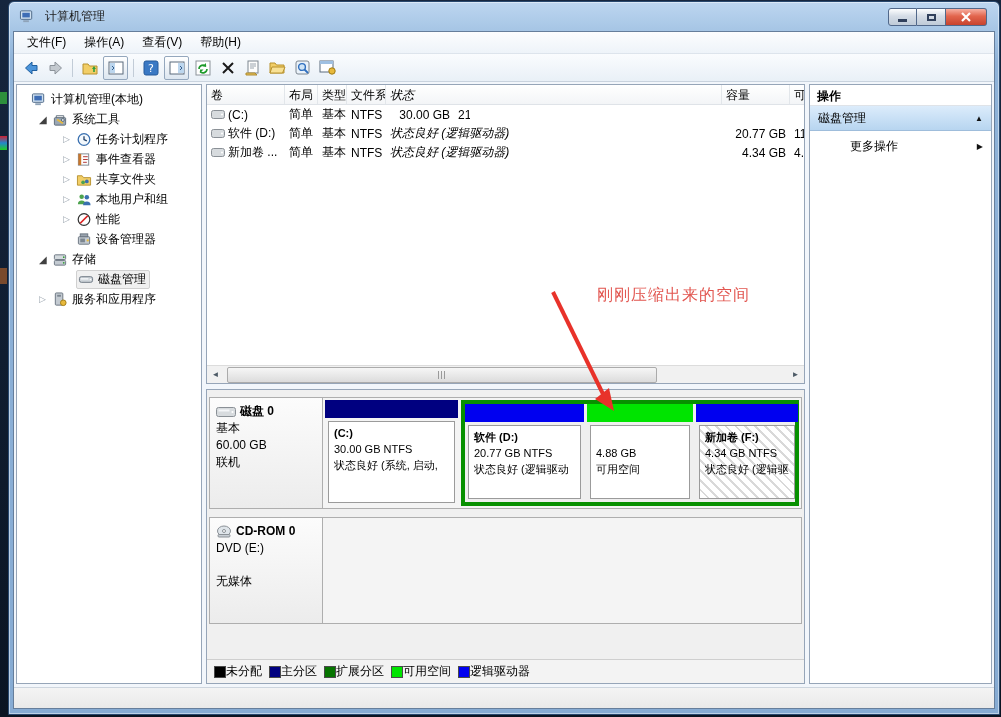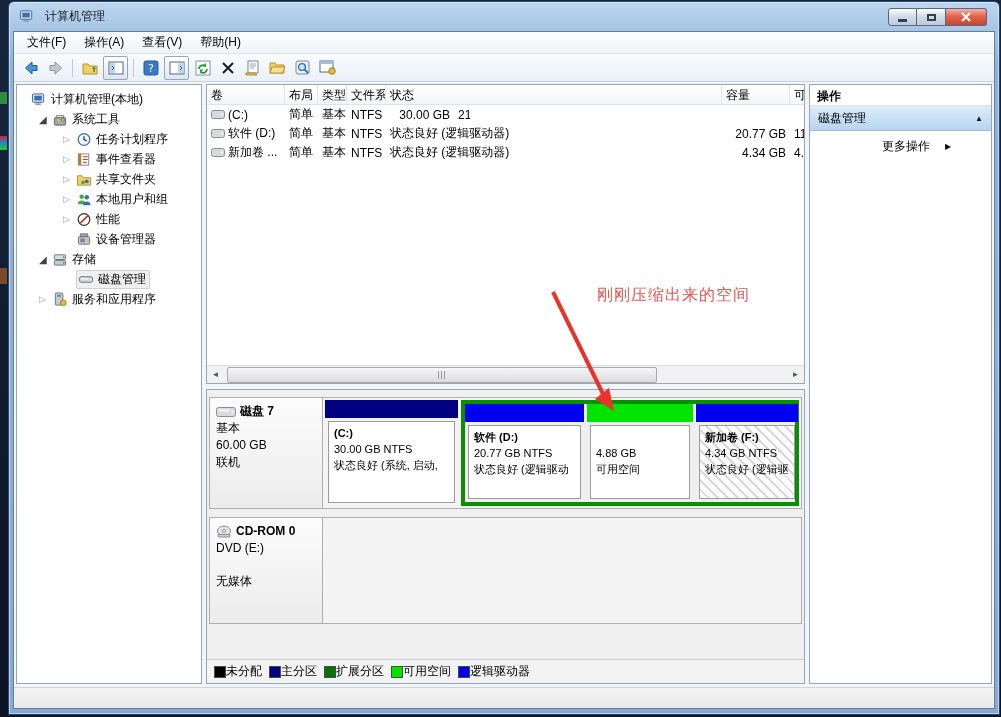--- a/index.html
+++ b/index.html
@@ -53,21 +53,21 @@
   .lv0{padding-left:14px;} .lv1{padding-left:22px;} .lv2{padding-left:46px;}
   .expander{width:13px;font-size:9px;color:#9aa4ae;flex:none;}
   .expander.open{color:#404040;font-size:10px;}
   .tree-ic{width:16px;height:15px;margin-right:4px;flex:none;}
   .sel-box{display:flex;align-items:center;background:#f0f0f0;border:1px solid #d0d0d0;border-radius:2px;padding:0 3px 0 1px;}
 
   
   .vl-header{display:flex;height:19px;background:linear-gradient(180deg,#ffffff,#f3f5f7);
              border-bottom:1px solid #dfe3e8;}
   .vl-col{box-sizing:border-box;padding:2px 4px;border-right:1px solid #e2e6ea;overflow:hidden;white-space:nowrap;flex:none;}
-  .c-vol{width:78px;} .c-lay{width:33px;} .c-typ{width:29px;} .c-fs{width:39px;} .c-st{width:336px;} .c-cap{width:68px;} .c-free{width:16px;border-right:none;}
+  .c-vol{width:78px;} .c-lay{width:33px;} .c-typ{width:29px;} .c-fs{width:39px;} .c-st{width:336px;font-style:italic;} .c-cap{width:68px;} .c-free{width:16px;border-right:none;}
   .vl-row{display:flex;height:19px;align-items:center;}
   .vl-cell{box-sizing:border-box;padding:0 4px;overflow:hidden;white-space:nowrap;flex:none;}
   .cell-vol{display:flex;align-items:center;gap:3px;}
   .cap-r{text-align:right;}
 
   
   .hscroll{position:absolute;left:0;right:0;bottom:0;height:17px;background:#f1f1f1;border-top:1px solid #dcdcdc;}
   .hs-btn{position:absolute;top:0;width:17px;height:16px;display:flex;align-items:center;justify-content:center;
           font-size:8px;color:#4d5a66;}
   .hs-left{left:0;} .hs-right{right:0;}
@@ -98,21 +98,21 @@
   
   .legend{position:absolute;left:0;right:0;bottom:0;height:23px;background:#f3f3f3;border-top:1px solid #cfcfcf;
           display:flex;align-items:center;padding-left:7px;gap:7px;}
   .leg-item{display:flex;align-items:center;}
   .leg-sq{width:12px;height:12px;border:1px solid #4a4a4a;box-sizing:border-box;}
 
   
   .actions-header{height:21px;padding:3px 7px 0;font-weight:bold;border-bottom:1px solid #dfe3e8;box-sizing:border-box;}
   .action-group{height:24px;display:flex;align-items:center;justify-content:space-between;padding:0 8px;
                 background:linear-gradient(180deg,#dcecfb,#b7d5f0);border-bottom:1px solid #9fbddb;}
-  .action-more{height:30px;display:flex;align-items:center;justify-content:center;padding:0 8px 0 40px;gap:15px;}
+  .action-more{height:30px;display:flex;align-items:center;justify-content:space-between;padding:0 8px 0 40px;gap:15px;}
   .sm-arrow{font-size:8px;color:#111;}
 
   
   .annotation{position:absolute;left:597px;top:285px;font-size:16px;z-index:51;
               font-family:"Liberation Serif","DejaVu Serif",serif;letter-spacing:1px;}
   .arrow-svg{position:absolute;left:0;top:0;z-index:50;pointer-events:none;}
 </style>
 </head>
 <body>
 
@@ -411,21 +411,21 @@
           <div class="pane graph-pane">
 
             <div class="disk-row">
               <div class="disk-label">
                 <div class="disk-name">
                     <svg width="20" height="12" viewBox="0 0 20 12">
                       <rect x="0.5" y="1.5" width="19" height="9" rx="2" fill="#d7dbde" stroke="#8a9096"></rect>
                       <rect x="2.5" y="3.5" width="11" height="2" fill="#f4f6f8"></rect>
                       <circle cx="16.5" cy="6" r="1.1" fill="#fff"></circle>
                     </svg>
-                    <span>磁盘 7</span>
+                    <span>磁盘 0</span>
                   </div>
                 <div>基本</div>
                 <div>60.00 GB</div>
                 <div>联机</div>
               </div>
               <div class="parts">
                 <div class="segment seg-c">
                   <div class="seg-bar" style="background: rgb(0, 0, 128);"></div>
                   <div class="seg-body">
                     <div class="seg-title">(C:)</div>

